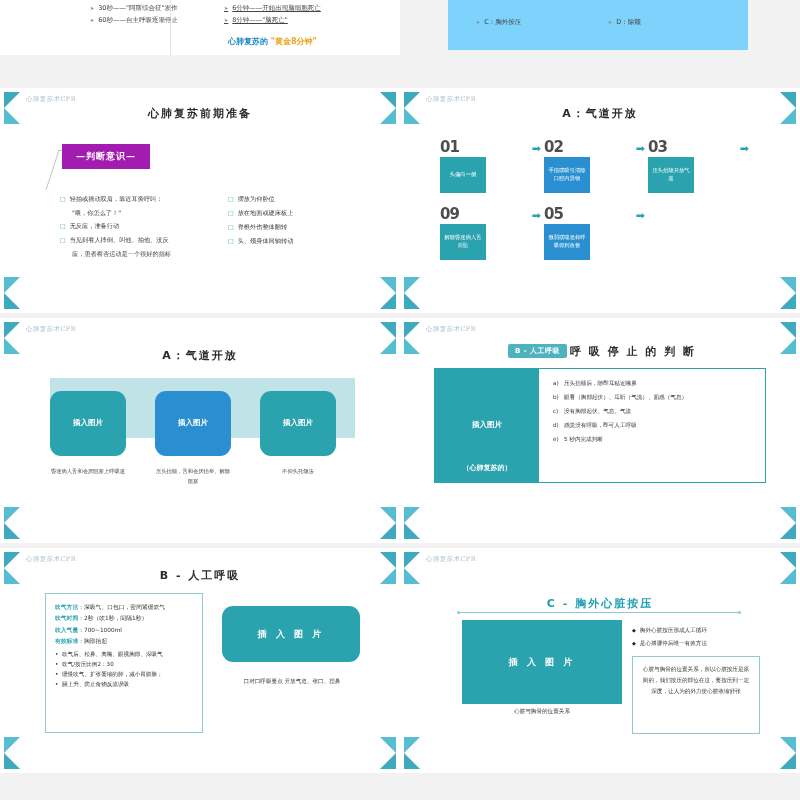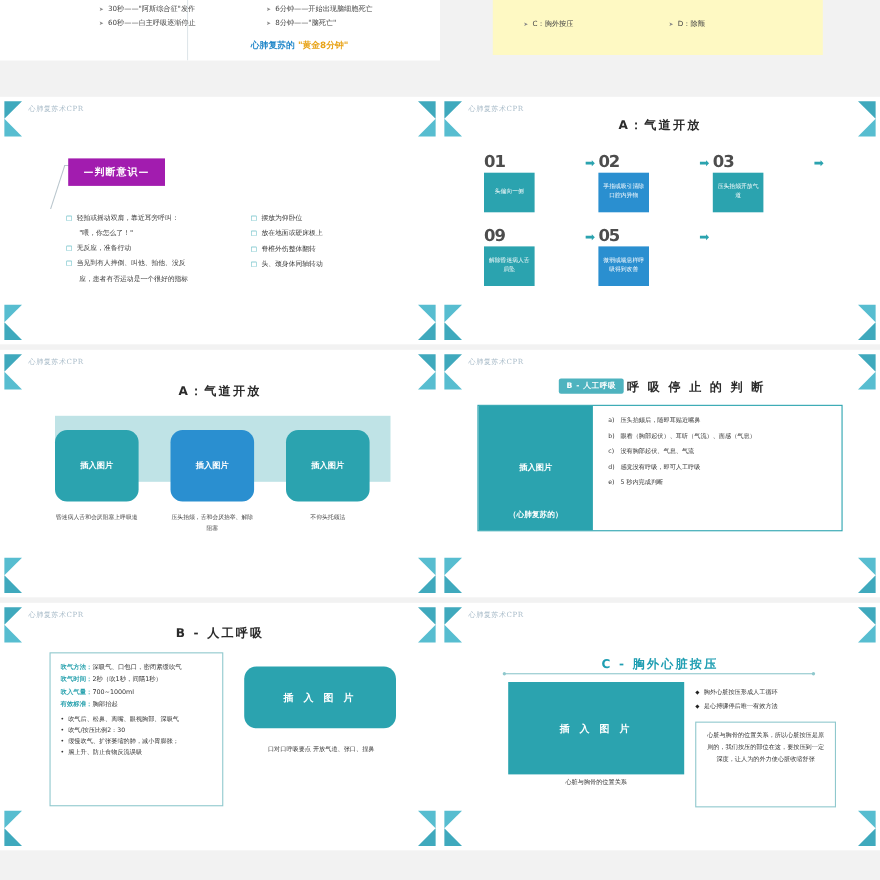--- a/index.html
+++ b/index.html
@@ -57,21 +57,21 @@
     font-size: 11px; font-weight: bold; color: #2b2b2b;
     letter-spacing: 2px;
   }
   .title.teal { color: #1f9eb2; }
 
   
   .s0l { left: 0; top: 0; }
   .s0r { left: 400px; top: 0; background: #f2f2f2; }
   .s0r .panel {
     position: absolute; left: 48px; top: 0; width: 300px; height: 50px;
-    background: #fef9c3;
+    background: #7dd3fc;
   }
   .arrowlist { position: absolute; font-size: 6.5px; color: #444; line-height: 1.9; }
   .arrowlist li { list-style: none; white-space: nowrap; }
   .arrowlist li::before { content: "\27A4"; font-size: 5px; color: #888; margin-right: 4px; }
   .goldline {
     font-size: 8px; font-weight: bold; color: #1f86c9;
     margin-top: 4px; white-space: nowrap;
   }
   .goldline .gold { color: #e8a317; }
   .sepline { position: absolute; left: 170px; top: 0; width: 1px; height: 55px; background: #dfe6ea; }
@@ -215,21 +215,21 @@
 
 <div class="page">
 
   <div class="slide partial-top s0l">
     <div class="slide-inner">
       <div class="sepline"></div>
       <ul class="arrowlist" style="left:90px; top:2px;">
         <li>30秒——"阿斯综合征"发作</li>
         <li>60秒——自主呼吸逐渐停止</li>
       </ul>
-      <ul class="arrowlist" style="left:242px; top:2px;">
+      <ul class="arrowlist" style="left:224px; top:2px;text-decoration:underline;">
         <li>6分钟——开始出现脑细胞死亡</li>
         <li>8分钟——"脑死亡"</li>
       </ul>
       <div class="goldline" style="position:absolute; left:228px; top:32px;">
         <span>心肺复苏的</span>
         <span class="gold">"黄金8分钟"</span>
       </div>
     </div>
   </div>
 
@@ -250,20 +250,21 @@
     <div class="slide-inner">
       <span class="corner tl"></span>
       <span class="corner tl2"></span>
       <span class="corner tr"></span>
       <span class="corner tr2"></span>
       <span class="corner bl"></span>
       <span class="corner bl2"></span>
       <span class="corner br"></span>
       <span class="corner br2"></span>
       <div class="wm">心肺复苏术CPR</div>
+      <div class="title" style="top:18px;">心肺复苏前期准备</div>
       <div class="bracket"></div>
       <div class="badge" style="left:62px; top:56px; width:88px; height:25px;">—判断意识—</div>
       <div class="cklist" style="left:60px; top:104px;">
         <div class="row b">轻拍或摇动双肩，靠近耳旁呼叫：</div>
         <div class="row cont">"喂，你怎么了！"</div>
         <div class="row b">无反应，准备行动</div>
         <div class="row b">当见到有人摔倒、叫他、拍他、没反</div>
         <div class="row cont">应，患者有否运动是一个很好的指标</div>
       </div>
       <div class="cklist" style="left:228px; top:104px;">

